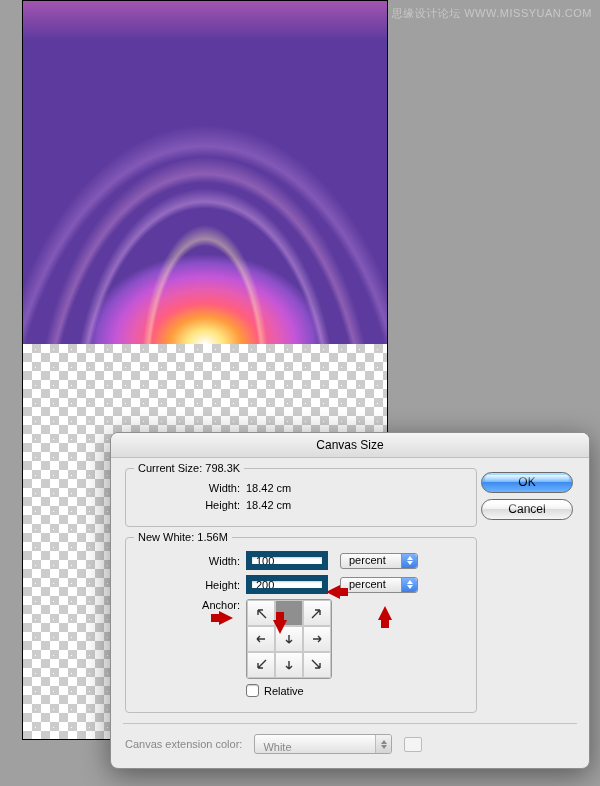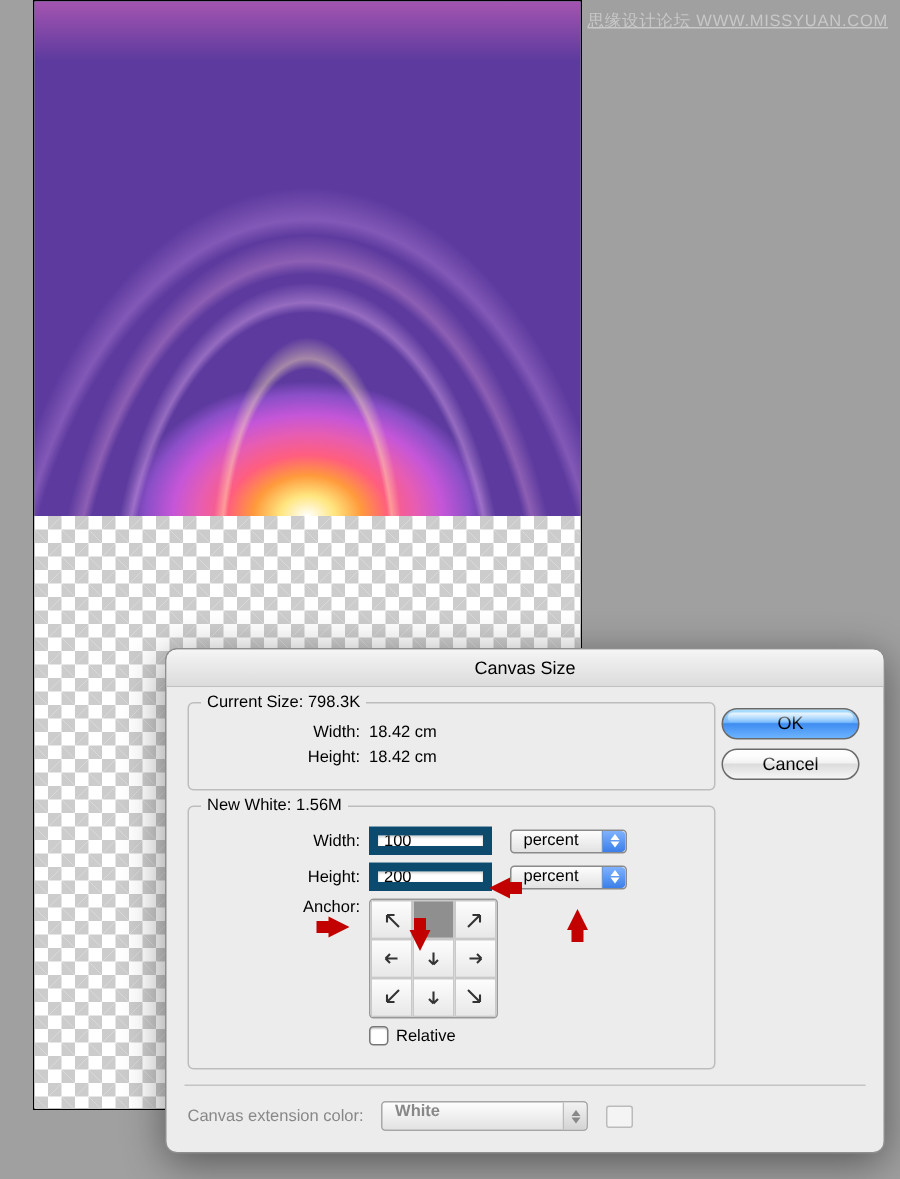--- a/index.html
+++ b/index.html
@@ -1,18 +1,18 @@
 <!DOCTYPE html>
 <html><head>
 <meta charset="utf-8">
 <style>
 * { margin: 0; padding: 0; box-sizing: border-box; font-family: "Lucida Grande", Arial, sans-serif; }
 body { width: 600px; height: 786px; background: #a0a0a0; position: relative; overflow: hidden; }
 
-.watermark { position: absolute; top: 6px; right: 8px; font-size: 11px; color: #c8c8c8; z-index: 50; letter-spacing: 0.5px; text-decoration: underline; }
+.watermark { position: absolute; top: 6px; right: 8px; font-size: 11px; color: #c8c8c8; z-index: 50; letter-spacing: 0.5px; }
 
 .canvas-window { position: absolute; left: 22px; top: 0; width: 366px; height: 740px; background: #fff; border: 1px solid #000; }
 
 .artwork { width: 100%; height: 343px; position: relative; overflow: hidden;
   background: radial-gradient(ellipse 120px 90px at 50% 100%, #fff 0%, #ffe680 15%, #ff9a3c 30%, #ff5e7e 45%, #e85db0 60%, #c456d8 75%, #8a4fc7 90%, #5c3a9e 100%);
 }
 .artwork::before { content:""; position:absolute; inset:0;
   background:
     radial-gradient(ellipse 200px 340px at 50% 120%, transparent 60%, rgba(255,200,255,0.35) 62%, transparent 66%),
     radial-gradient(ellipse 260px 440px at 50% 130%, transparent 60%, rgba(255,180,230,0.3) 62%, transparent 66%),
@@ -74,23 +74,23 @@
 .aqua-btn { width:92px; height:21px; border:1px solid #6a6a6a; border-radius:11px; text-align:center;
   font-size:12px; line-height:19px; position:relative; overflow:hidden; }
 .aqua-primary { background:linear-gradient(#aee0ff 0%,#72b7fc 45%,#3f8cf0 50%,#6cb4ff 100%); color:#000; }
 .aqua-secondary { background:linear-gradient(#ffffff 0%,#f1f1f1 45%,#dcdcdc 50%,#f6f6f6 100%); color:#000; }
 .aqua-btn::after { content:""; position:absolute; left:3px; right:3px; top:2px; height:7px;
   background:linear-gradient(rgba(255,255,255,0.8),rgba(255,255,255,0)); border-radius:8px; }
 
 .divider { border:none; border-top:1px solid #c3c3c3; margin:4px -2px 10px; }
 
 .ext-row { display:flex; align-items:center; gap:12px; }
-.ext-select { display:inline-flex; align-items:flex-start; width:138px; height:20px;
+.ext-select { display:inline-flex; align-items:flex-end; width:138px; height:20px;
   border:1px solid #a7a7a7; border-radius:3px; background:linear-gradient(#fdfdfd,#e2e2e2);
-  padding:0 4px 0 8px; position:relative; color:#888;font-weight:bold; }
+  padding:0 4px 0 8px; position:relative; color:#888; }
 .ext-select .arrows2 { position:absolute; right:0; top:0; bottom:0; width:16px;
   background:linear-gradient(#f2f2f2,#d4d4d4); border-left:1px solid #bbb; border-radius:0 3px 3px 0;
   display:flex; flex-direction:column; align-items:center; justify-content:center; }
 .ext-select .arrows2::before { content:""; border-left:3px solid transparent; border-right:3px solid transparent; border-bottom:4px solid #888; margin-bottom:1px;}
 .ext-select .arrows2::after { content:""; border-left:3px solid transparent; border-right:3px solid transparent; border-top:4px solid #888; }
 .color-swatch-disabled { width:18px; height:15px; border:1px solid #bbb; border-radius:2px; background:#f4f4f4; }
 
 .red-arrow { position:absolute; width:0; height:0; }
 .arrow-right { border-top:7px solid transparent; border-bottom:7px solid transparent; border-left:14px solid #c30000; }
 .arrow-right::after { content:""; position:absolute; left:-22px; top:-4px; width:10px; height:8px; background:#c30000; }

